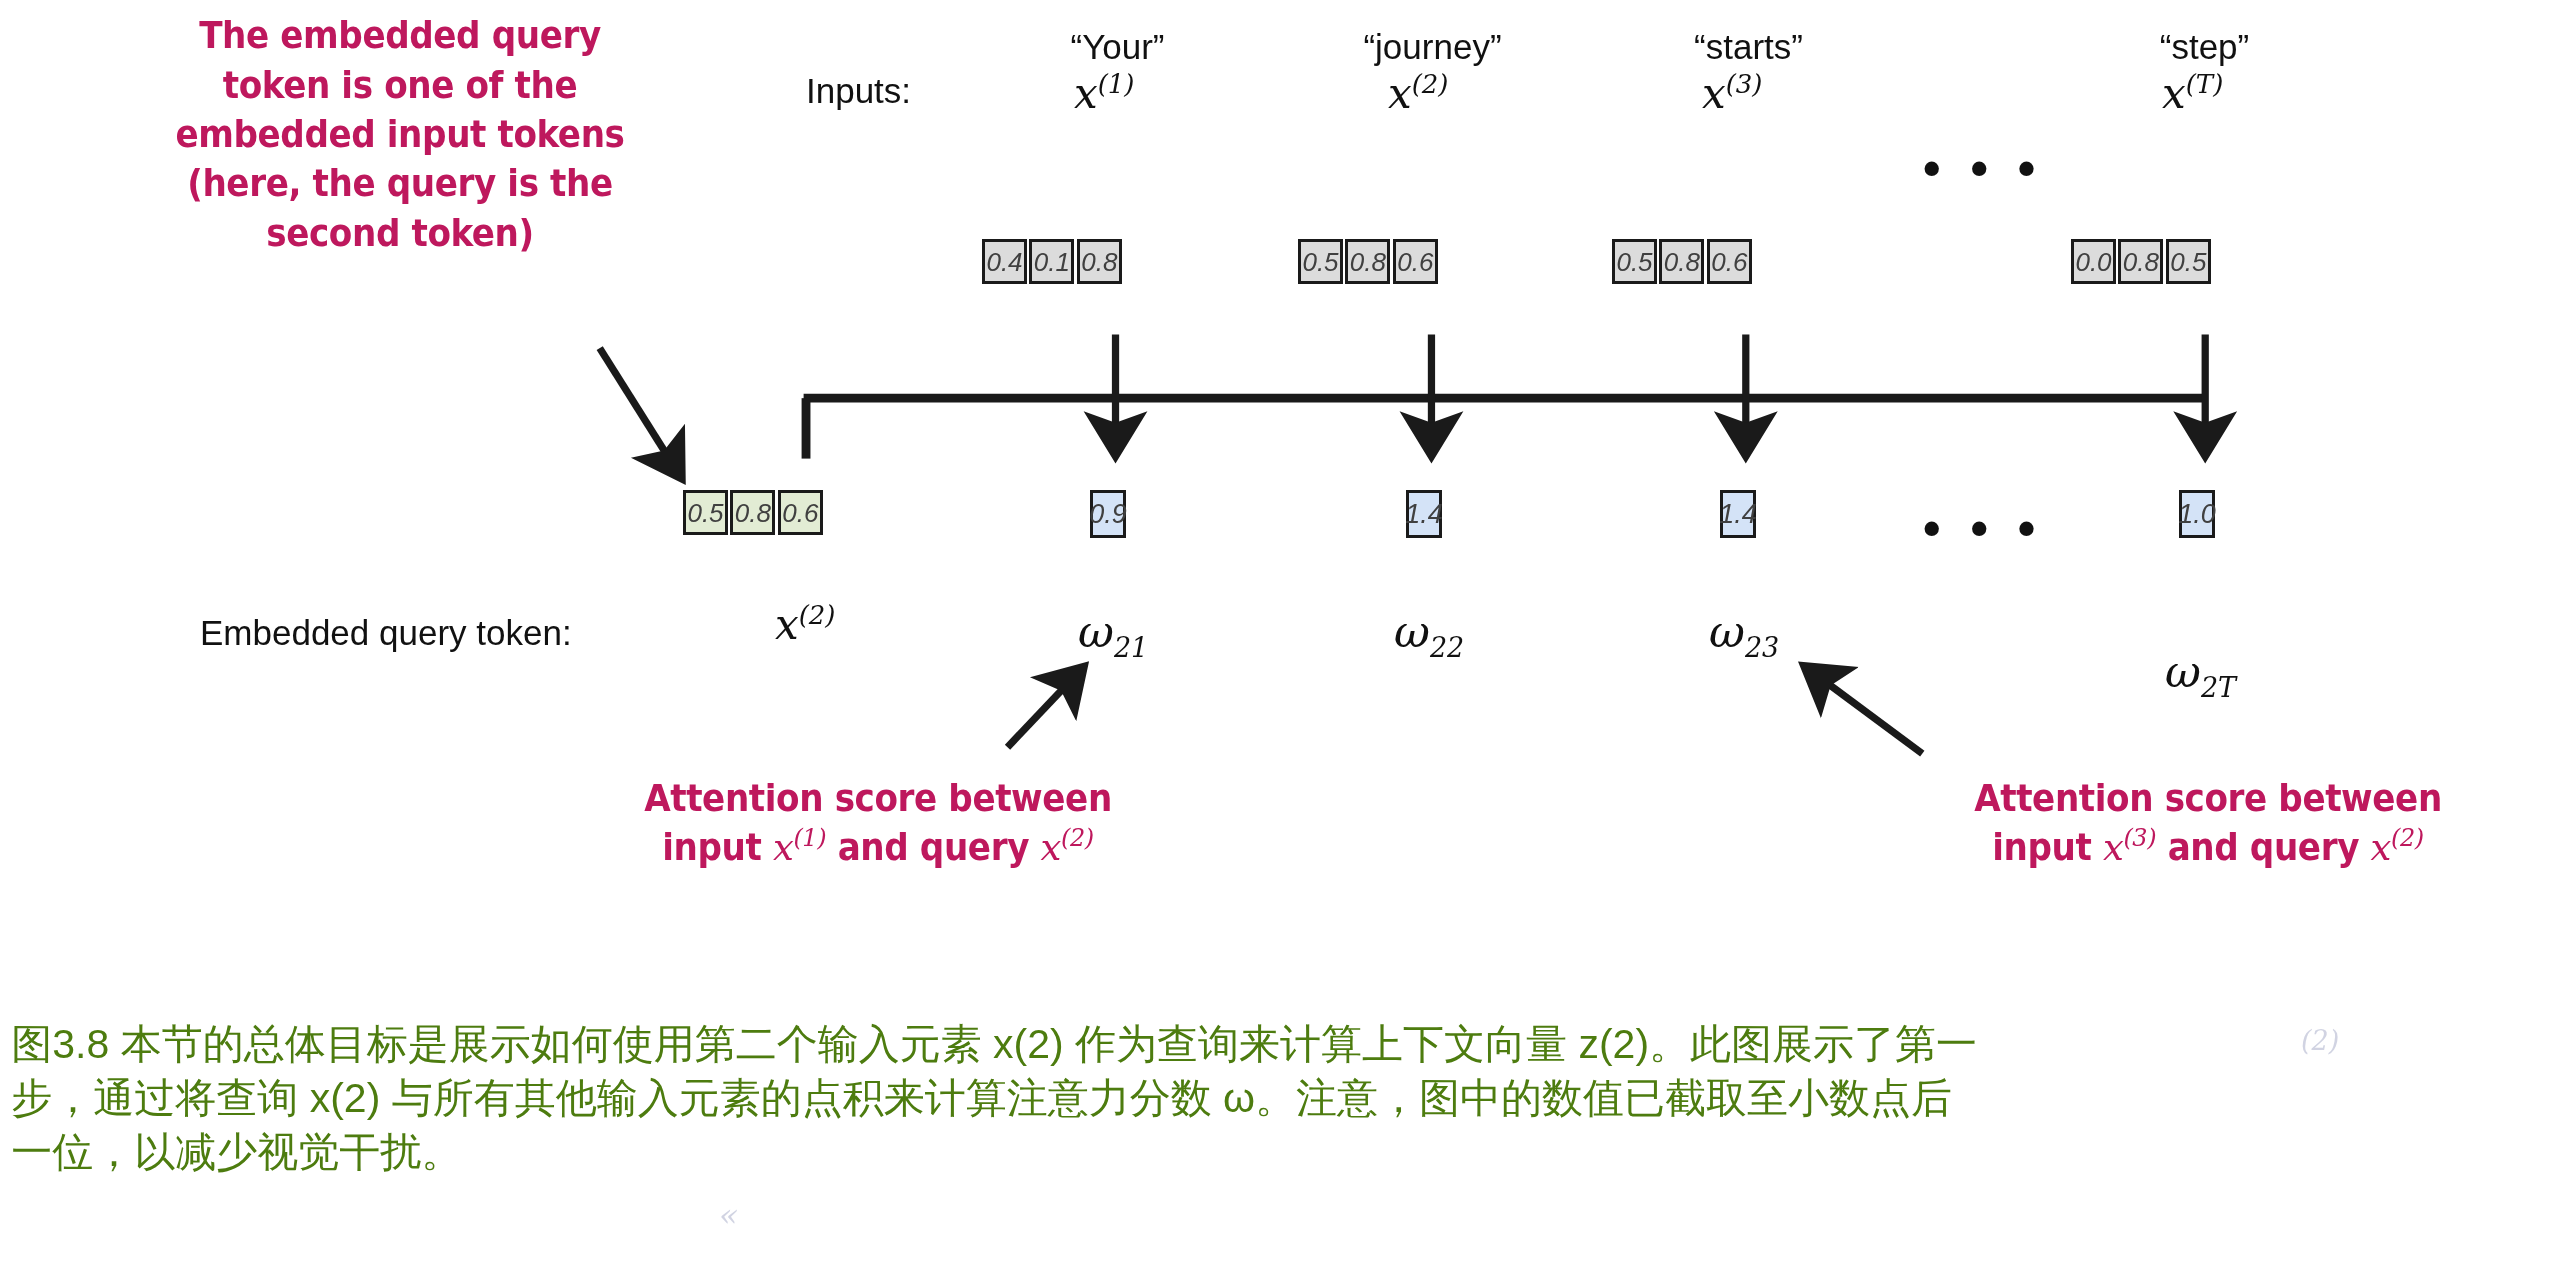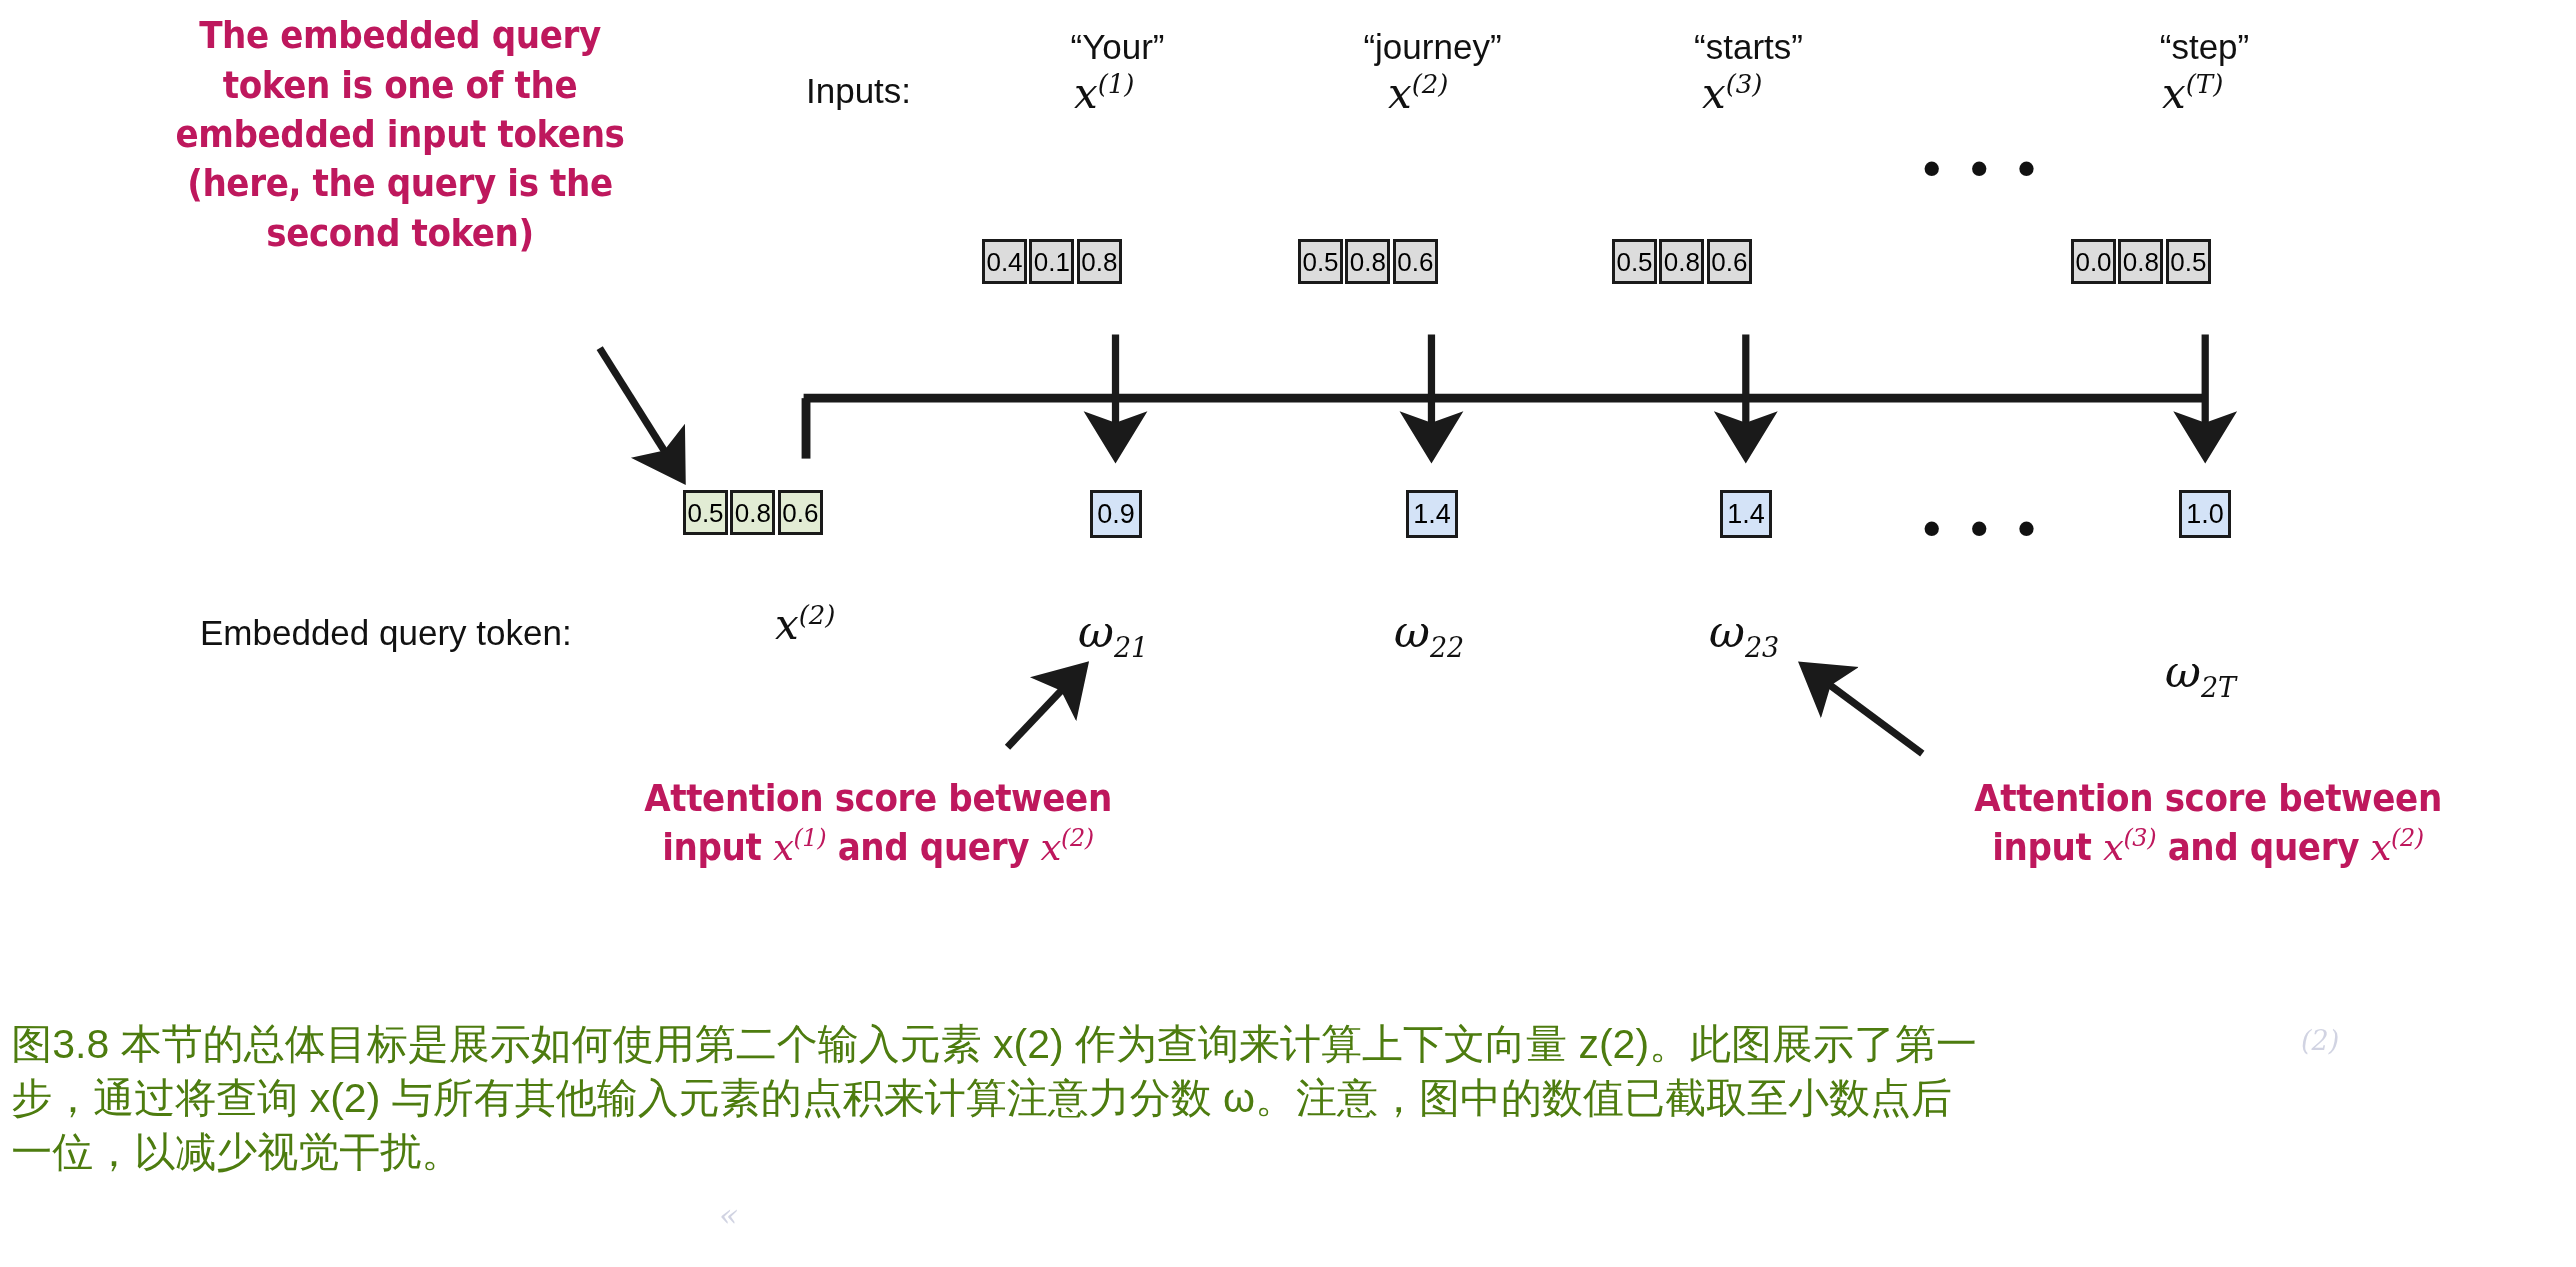--- a/index.html
+++ b/index.html
@@ -81,28 +81,29 @@
   .cell {
     width: 45px;
     height: 45px;
     border: 3.2px solid #1a1a1a;
     box-sizing: border-box;
     display: flex;
     align-items: center;
     justify-content: center;
     font-family: "Liberation Sans", sans-serif;
     font-size: 26px;
-    color: #000000;
+    color: #404040;
     line-height: 1;
+    font-style: italic;
   }
   .cell.gray  { background: #dcdcdc; }
   .cell.green { background: #e2ecd4; }
   .cell.blue  { background: #d4e3f7; }
   .cell.score {
-    width: 52px;
+    width: 36px;
     height: 48px;
     font-size: 27px;
   }
 
   
   .dots {
     position: absolute;
     font-family: "Liberation Sans", sans-serif;
     font-weight: bold;
     font-size: 50px;

